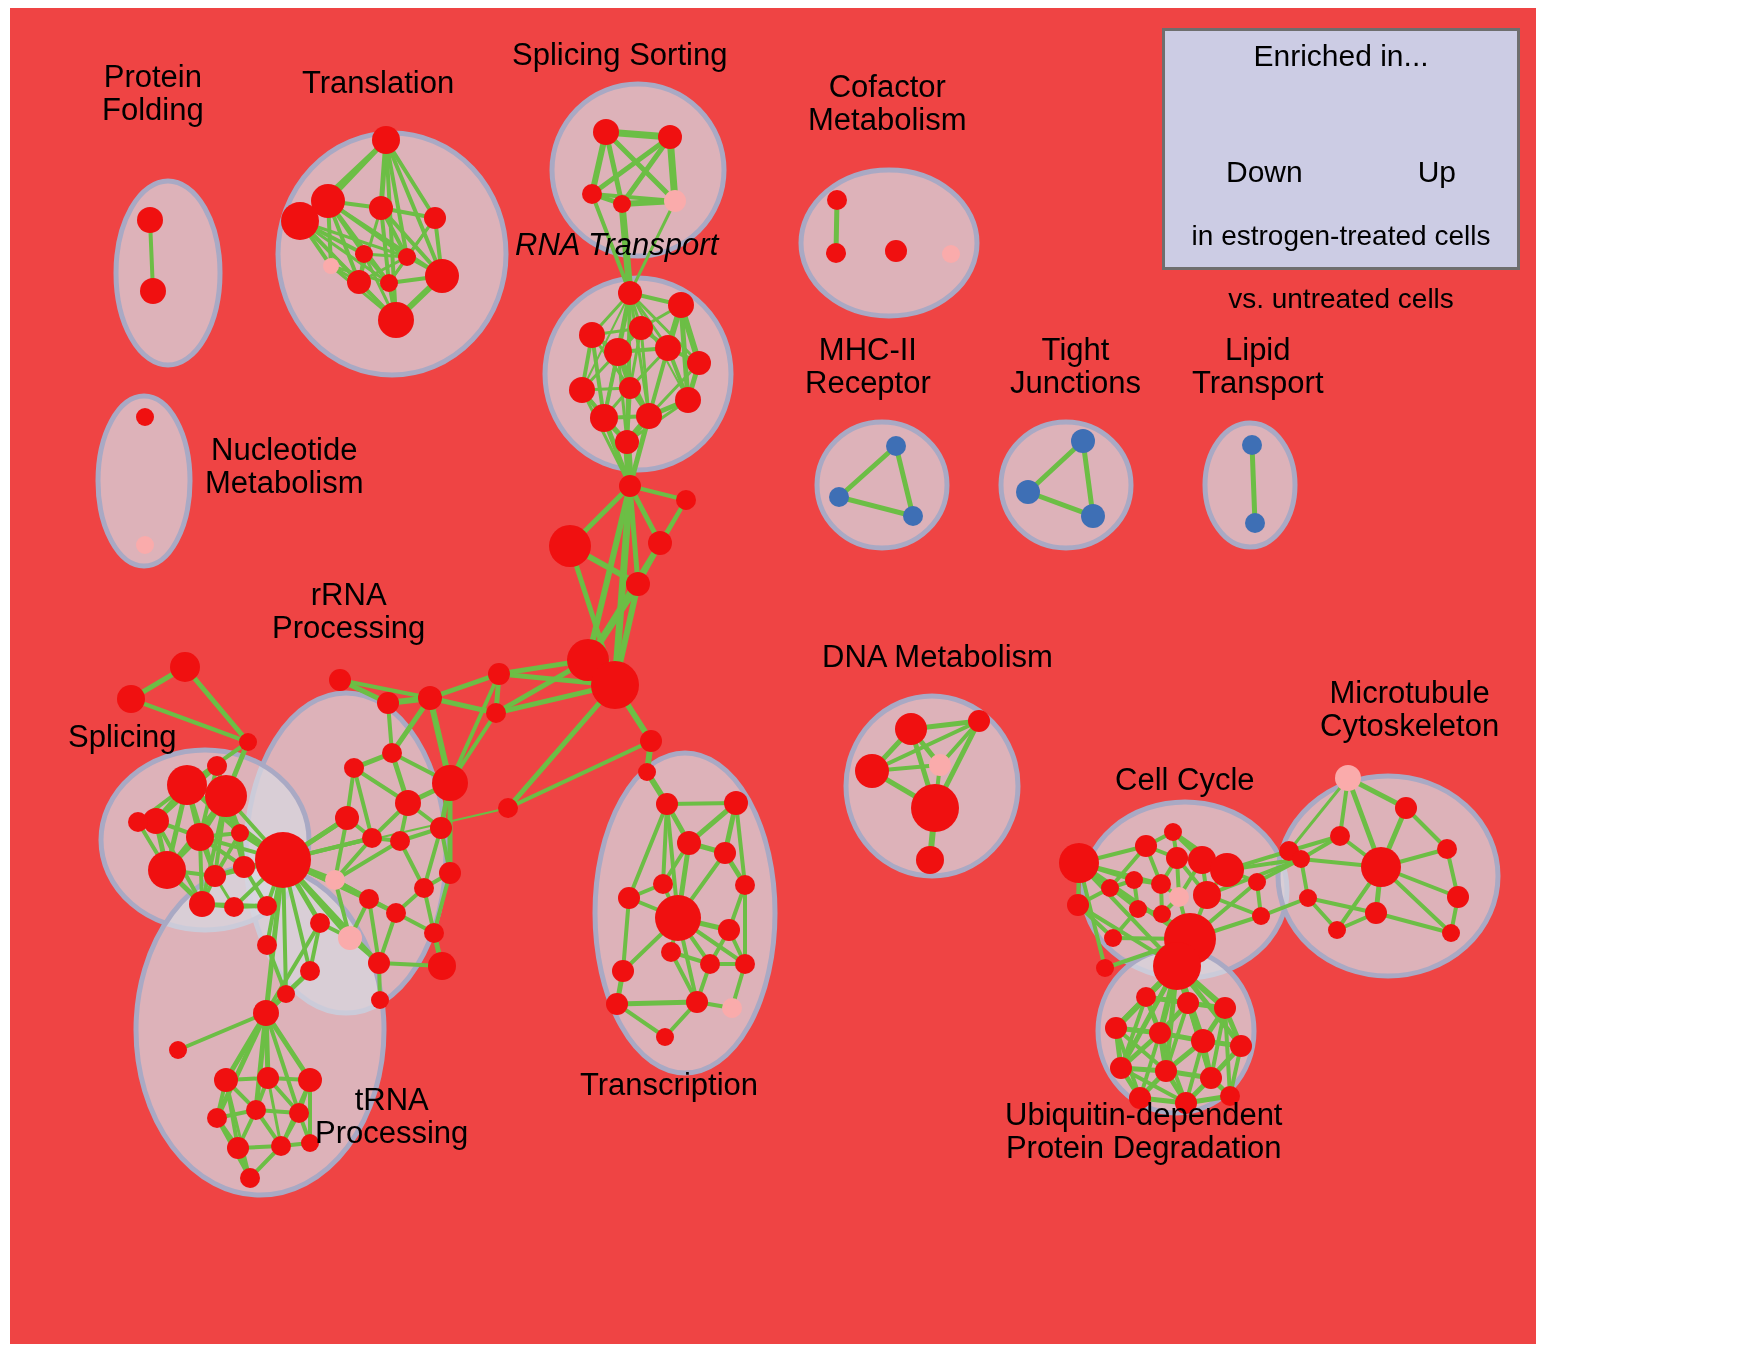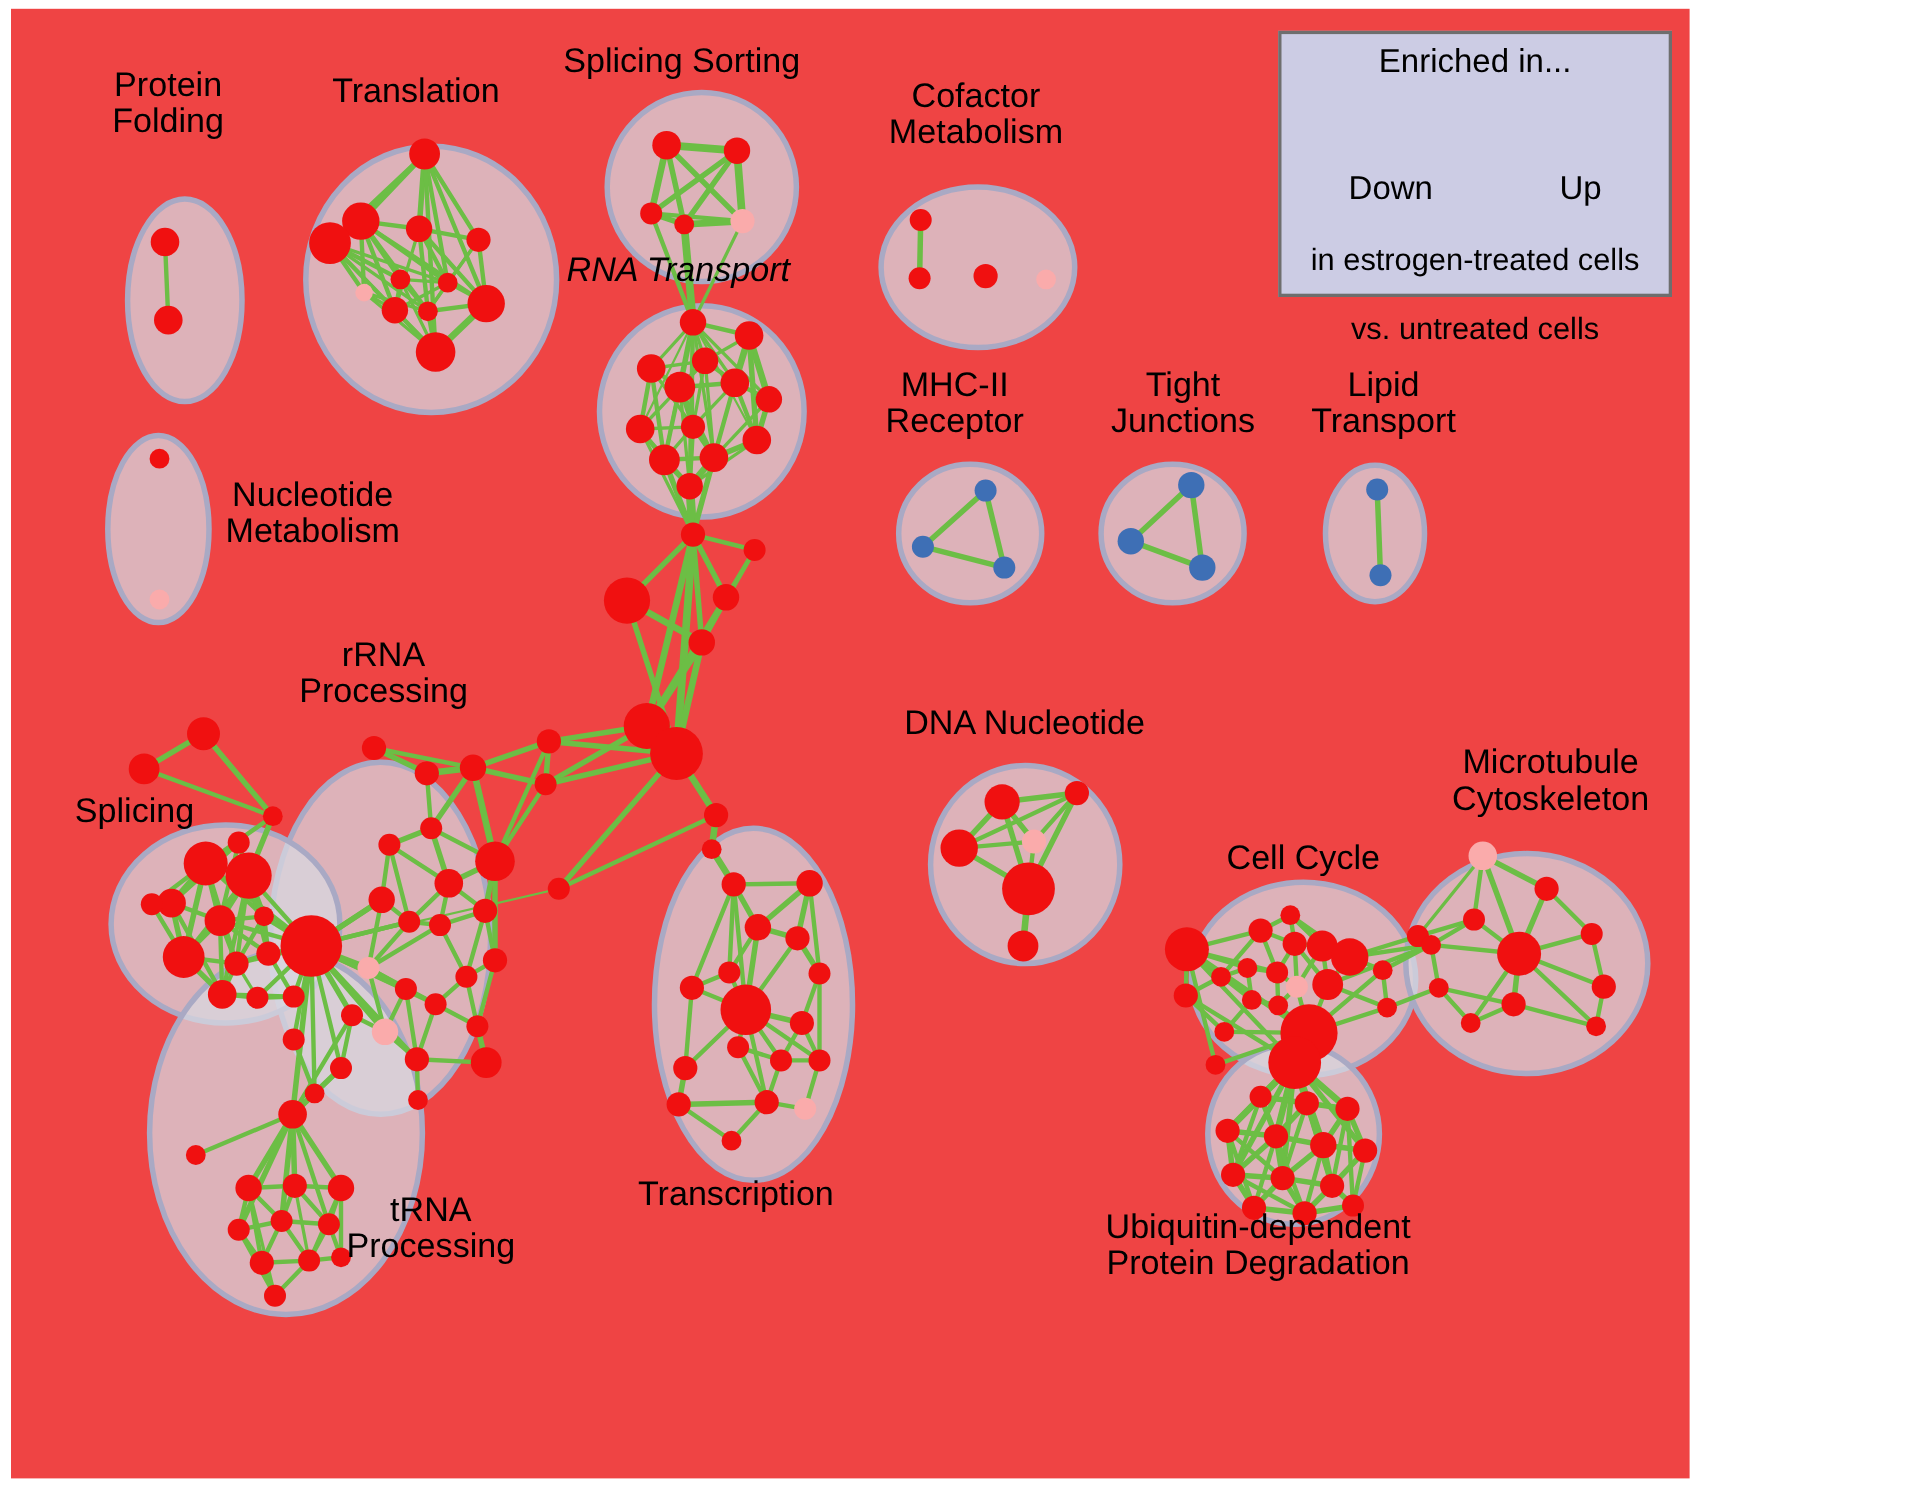--- a/index.html
+++ b/index.html
@@ -705,21 +705,21 @@
       <div class="clabel" style="left: 1000px; top: 325px;">Tight
 Junctions</div>
       <div class="clabel" style="left: 1182px; top: 325px;">Lipid
 Transport</div>
       <div class="clabel" style="left: 262px; top: 570px;">rRNA
 Processing</div>
       <div class="clabel" style="left: 58px; top: 712px;">Splicing</div>
       <div class="clabel" style="left: 305px; top: 1075px;">tRNA
 Processing</div>
       <div class="clabel" style="left: 570px; top: 1060px;">Transcription</div>
-      <div class="clabel" style="left: 812px; top: 632px;">DNA Nucleotide</div>
+      <div class="clabel" style="left: 812px; top: 632px;">DNA Metabolism</div>
       <div class="clabel" style="left: 1105px; top: 755px;">Cell Cycle</div>
       <div class="clabel" style="left: 1310px; top: 668px;">Microtubule
 Cytoskeleton</div>
       <div class="clabel" style="left: 995px; top: 1090px;">Ubiquitin-dependent
 Protein Degradation</div>
     </div>
 
   <div id="legend-box">
     <div id="legend-title">Enriched in...</div>
     <div id="legend-bar"></div>

